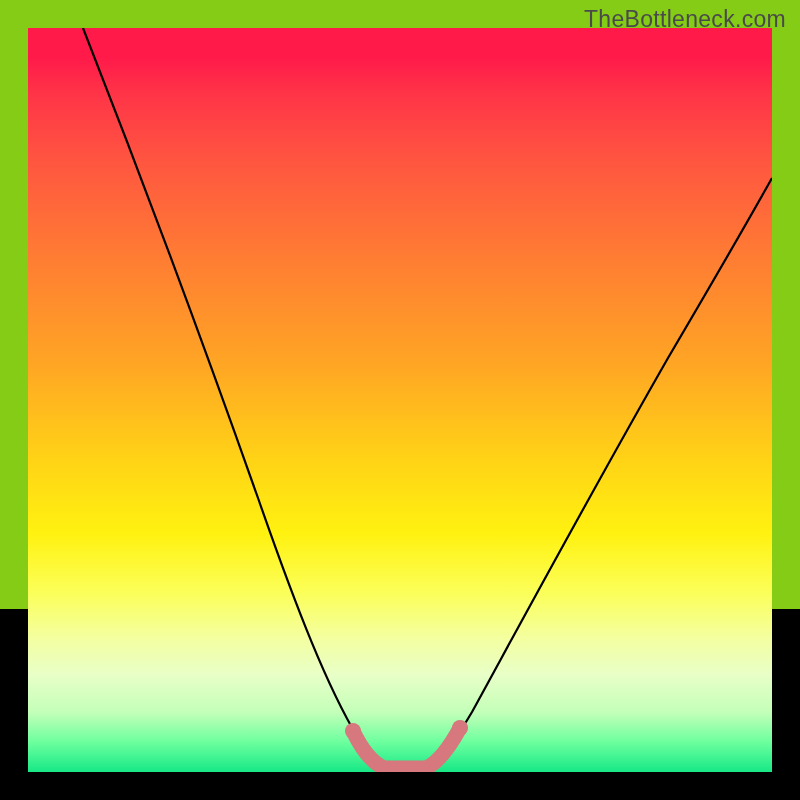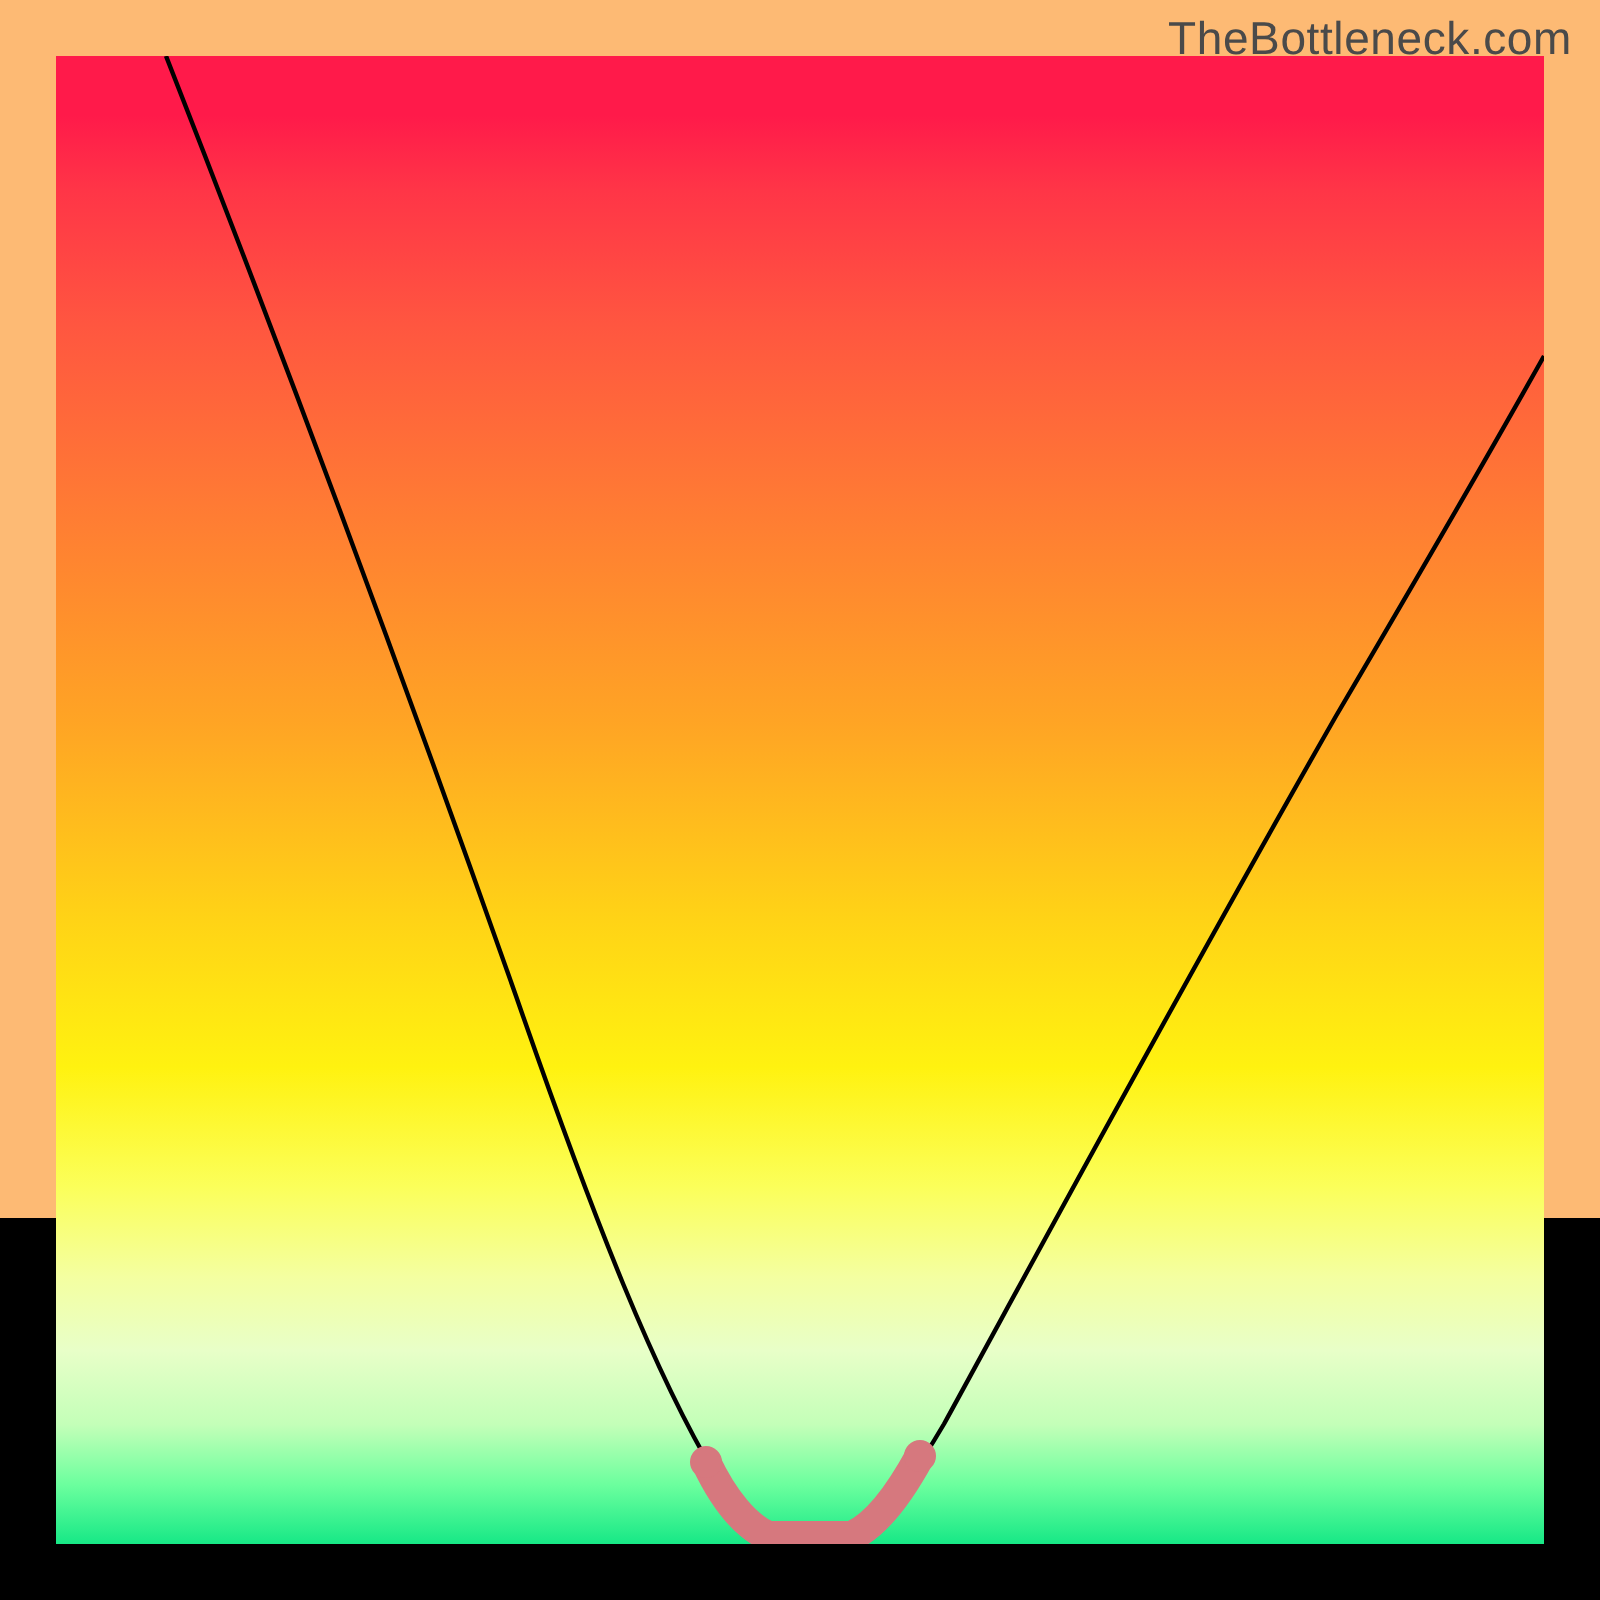--- a/index.html
+++ b/index.html
@@ -8,21 +8,21 @@
     width: 800px;
     height: 800px;
     overflow: hidden;
     background: #000;
     font-family: Arial, Helvetica, sans-serif;
   }
   .frame {
     position: relative;
     width: 800px;
     height: 609px;
-    background: #fdba74;
+    background: #84cc16;
   }
   .watermark {
     position: absolute;
     top: 6px;
     right: 14px;
     color: #4a4a4a;
     font-size: 23px;
     font-weight: 400;
     letter-spacing: 0.3px;
     z-index: 5;

